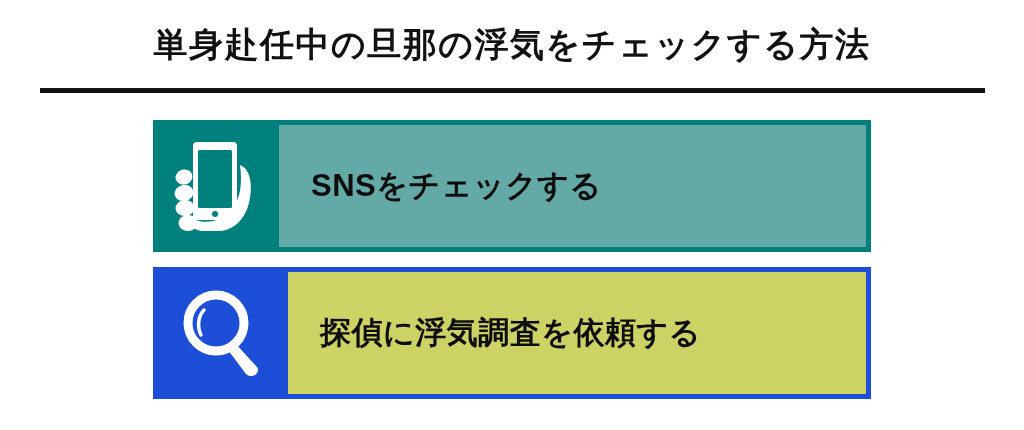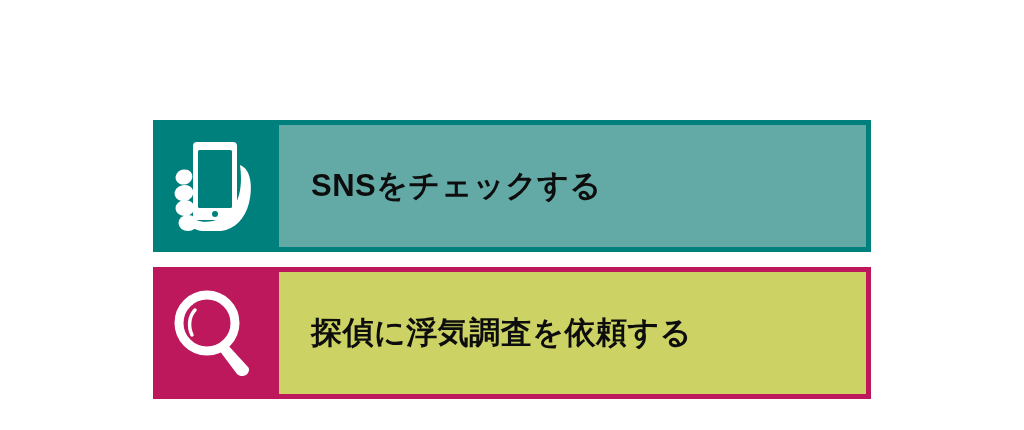--- a/index.html
+++ b/index.html
@@ -92,30 +92,34 @@
     letter-spacing: 0.5px;
     color: #0d0d0d;
     padding-left: 32px;
     white-space: nowrap;
   }
 
   
   .row-sns            { background: #00807c; text-align: center; }
   .row-sns .row-body  { background: #63aaa6; }
 
-  .row-detective            { background: #be185d; }
+  .row-detective            { background: #1d4ed8; padding-left: 9px; }
   .row-detective .row-body  { background: #ccd263; }
 
   .icon-svg { display: block; }
 </style>
 </head>
 <body>
 
 <div class="infographic">
 
+  <div class="title-block">
+    <div class="title-text">単身赴任中の旦那の浮気をチェックする方法</div>
+    <div class="title-rule"></div>
+  </div>
 
   <div class="rows">
 
     <div class="row row-sns">
       <div class="row-icon">
         <span>
           <svg class="icon-svg" width="92" height="98" viewBox="0 0 92 98" aria-hidden="true">
 
             <rect x="24" y="5" width="44" height="78" rx="4" ry="4" fill="#ffffff"></rect>
             <rect x="29" y="13" width="34" height="58" rx="1.5" ry="1.5" fill="#00807c"></rect>

